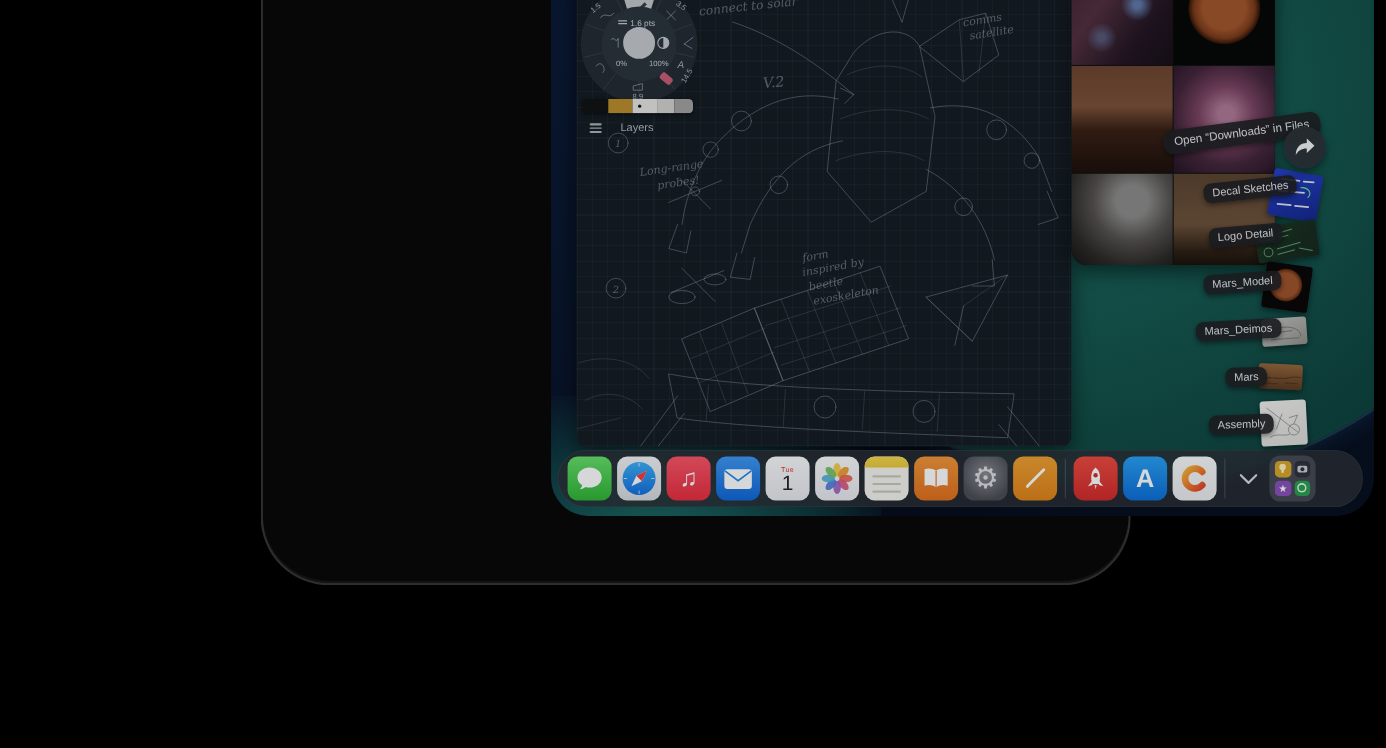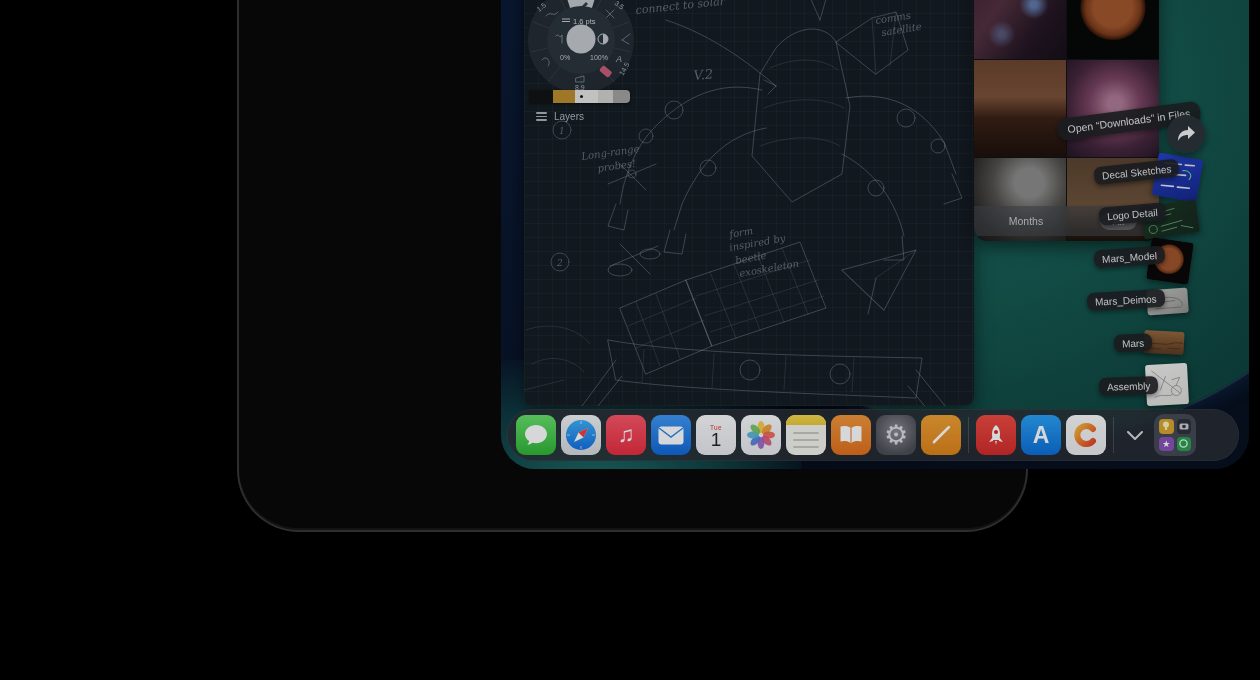--- a/index.html
+++ b/index.html
@@ -27,21 +27,21 @@
       repeating-linear-gradient(90deg,rgba(140,170,190,0.055) 0 1px,transparent 1px 14px);
     box-shadow:0 6px 18px rgba(0,0,0,0.5);}
   
   #wheel{position:absolute;left:2px;top:22px;width:110px;height:112px;}
   
   #palette{position:absolute;left:5px;top:130px;width:101px;height:13px;display:flex;
     border-radius:3px;overflow:hidden;box-shadow:0 1px 3px rgba(0,0,0,0.5);}
   .sw{height:100%;position:relative;}
   .sw-dot{position:absolute;left:5px;top:5px;width:3px;height:3px;border-radius:50%;background:#15151a;}
   
-  #layers{position:absolute;left:12px;top:151px;display:flex;align-items:center;gap:7px;
+  #layers{position:absolute;left:12px;top:151px;display:flex;align-items:center;gap:17px;
     color:#b3b8bd;font-size:10px;}
   .hamb{width:11px;height:9px;display:flex;flex-direction:column;justify-content:space-between;}
   .hamb i{height:1.6px;background:#aeb3b8;border-radius:1px;display:block;}
   
   #sketch{position:absolute;left:0;top:18px;width:450px;height:428px;}
   .hand{font-family:"DejaVu Serif",serif;font-style:italic;fill:#9fb0ba;opacity:0.55;}
   .ln{stroke:#96a5af;stroke-width:0.8;fill:none;opacity:0.5;stroke-linecap:round;stroke-linejoin:round;}
   .ln2{stroke:#96a5af;stroke-width:0.6;fill:none;opacity:0.35;stroke-linecap:round;}
   
   #photos{position:absolute;left:473px;top:0;width:185px;height:281px;border-radius:0 0 14px 14px;
@@ -244,24 +244,20 @@
         <div class="ptile" id="t-marsp"></div>
       </div>
       <div class="prow" style="top:100px;height:97px">
         <div class="ptile" id="t-marsl"></div>
         <div class="ptile" id="t-orion"></div>
       </div>
       <div class="prow" style="top:198px;height:83px">
         <div class="ptile" id="t-craft"></div>
         <div class="ptile" id="t-desert"></div>
       </div>
-      <div id="seg-bar">
-        <span class="seg">Months</span>
-        <span class="seg active">All</span>
-      </div>
     </div>
 
     <div class="pill hintpill" style="left:556px;top:150px;transform:rotate(-7.5deg)">Open “Downloads” in Files</div>
     <div id="share-btn" style="left:666px;top:155px">
       <svg width="20" height="18" viewBox="0 0 20 18">
         <path d="M12,1 L19,7.5 L12,14 L12,10 C7,10 4,12 2,16 C2,9 6,5 12,5 Z" fill="#f2f2f4"></path>
       </svg>
     </div>
 
     <div class="pill" style="left:593px;top:203px;transform:rotate(-6deg)">Decal Sketches</div>

